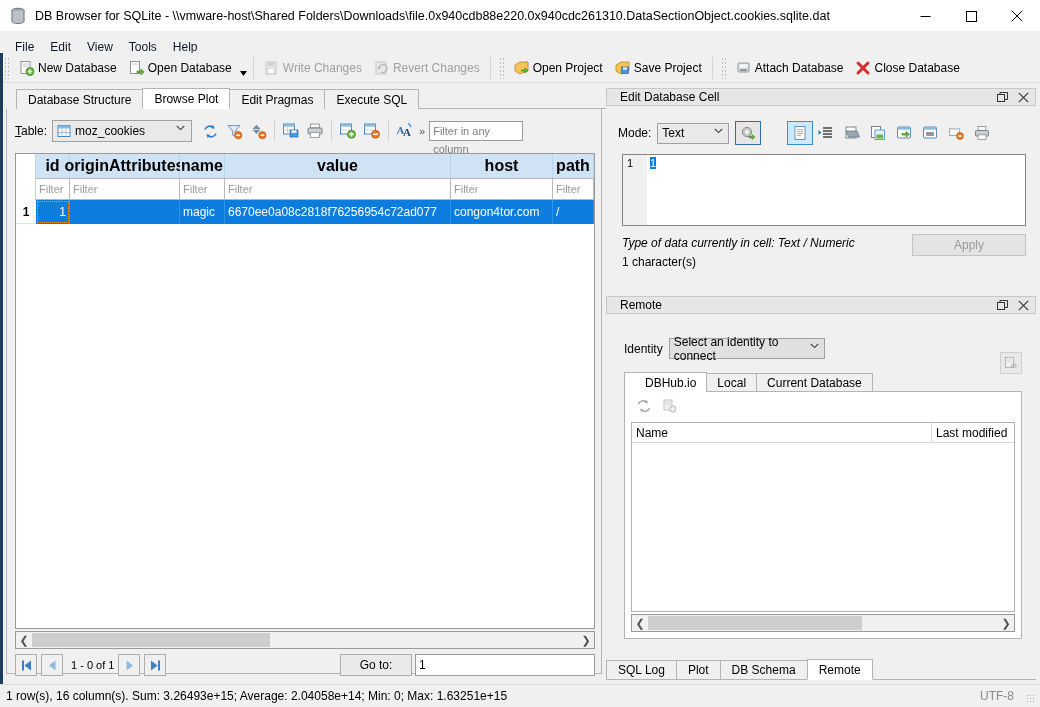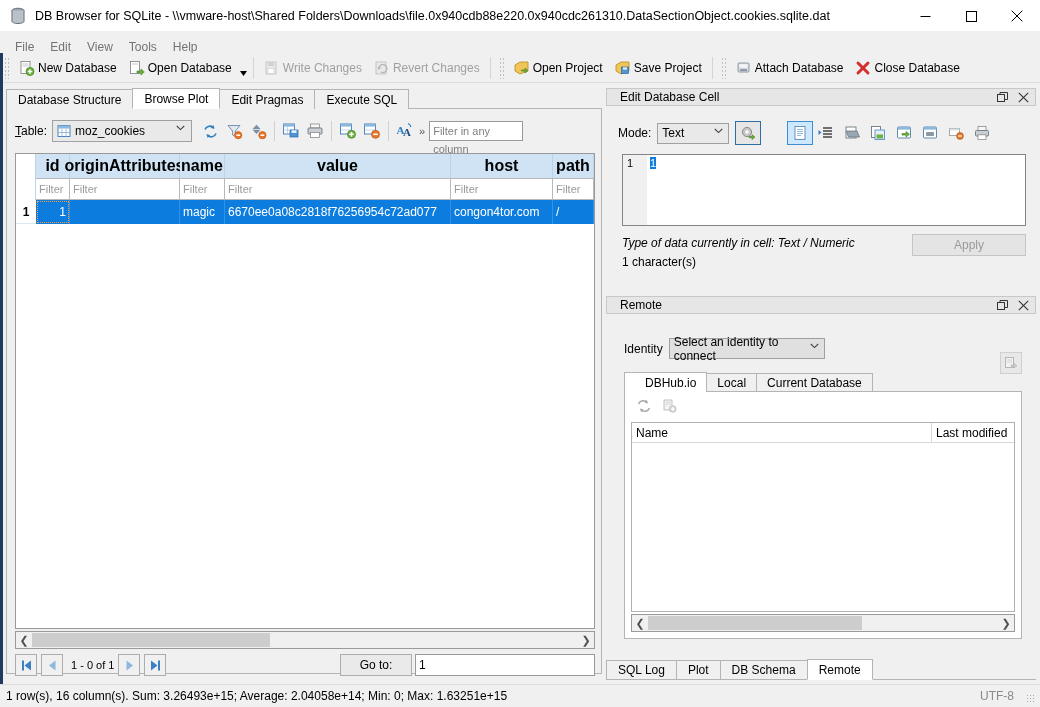--- a/index.html
+++ b/index.html
@@ -23,37 +23,37 @@
   }
   .title-icon { margin-left: 9px; margin-right: 8px; width: 18px; height: 18px; display:block; }
   .title-text { font-size: 12.5px; color: #000; white-space: nowrap; overflow: hidden; }
   .win-btns { position: absolute; right: 0; top: 0; display: flex; height: 32px; }
   .win-btn { width: 46px; height: 32px; display: flex; align-items: center; justify-content: center; }
   .win-btn svg { display: block; }
 
   
   .menubar { position: absolute; top: 32px; left: 0; width: 1040px; height: 21px;
     background: #f0f0f0; display: flex; align-items: center; padding-left: 7px; }
-  .menu-item { padding: 2px 8px; font-size: 12px; color: #737373; white-space: nowrap; margin-top: 8px; }
+  .menu-item { padding: 2px 8px; font-size: 12px; color: #0f172a; white-space: nowrap; margin-top: 8px; }
 
   
   .toolbar { position: absolute; top: 53px; left: 0; width: 1040px; height: 30px;
     background: #f0f0f0; display: flex; align-items: center; border-bottom: 1px solid #dcdcdc; }
   .tb-grip { width: 7px; height: 22px; margin: 0 3px;
     background-image: radial-gradient(#b6b6b6 40%, transparent 41%);
     background-size: 3px 4px; background-position: 1px 0; opacity: .85; }
   .tb-sep { width: 1px; height: 22px; background: #d4d4d4; margin: 0 4px; }
   .tb-btn { display: flex; align-items: center; height: 24px; padding: 0 6px; white-space: nowrap;
     font-size: 12px; color: #000; }
   .tb-btn.disabled { color: #a0a0a0; }
   .tb-btn .ic { width: 16px; height: 16px; margin-right: 3px; flex: 0 0 16px; }
   .tb-caret { width: 11px; height: 22px; display:flex; align-items:flex-end; justify-content:center; padding-bottom:3px; }
 
   
-  .tabstrip { position: absolute; top: 88px; left: 6px; width: 596px; height: 21px; display: flex; align-items: flex-end; }
+  .tabstrip { position: absolute; top: 88px; left: 16px; width: 596px; height: 21px; display: flex; align-items: flex-end; }
   .tabstrip::after { content:""; position:absolute; left:0; bottom:0; width: 596px; height:1px; background:#b4b4b4; }
   .mtab { height: 20px; padding: 0 11px; display: flex; align-items: center; font-size: 12px;
     background: #f0f0f0; border: 1px solid #b4b4b4; border-bottom: none; margin-right: -1px; position: relative; z-index:1;}
   .mtab.active { background: #ffffff; height: 21px; z-index: 3; border-bottom: 1px solid #fff; }
 
   
   .browse-pane { position: absolute; top: 109px; left: 6px; width: 596px; height: 565px;
     background: #f0f0f0; border: 1px solid #b4b4b4; border-top: none; }
 
   .browse-toolbar { position: absolute; top: 9px; left: 2px; width: 592px; height: 26px;

